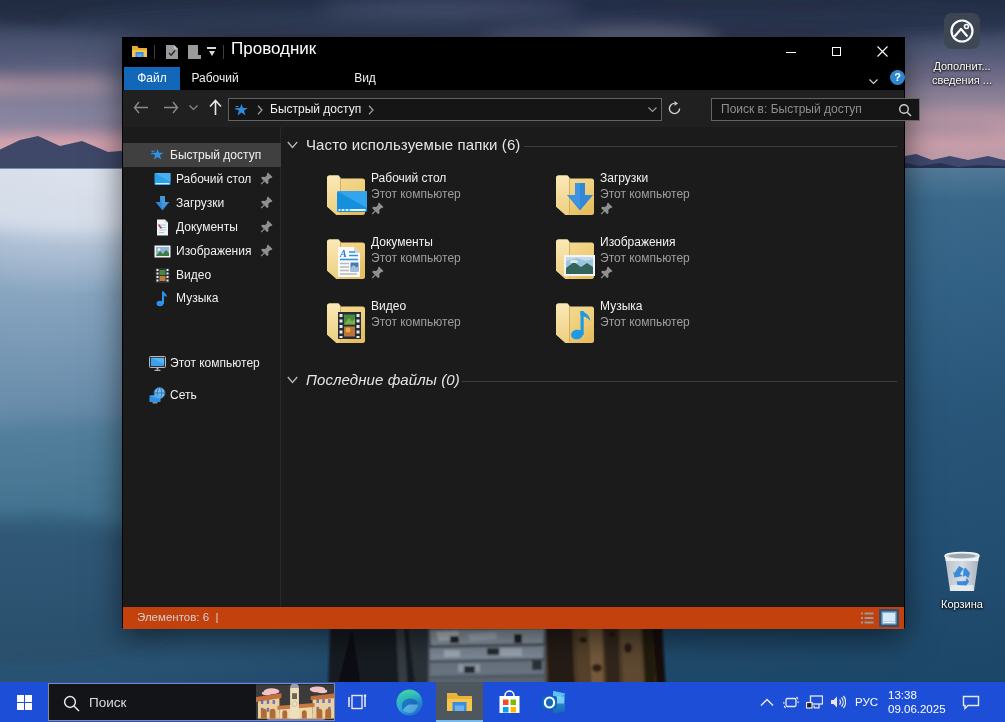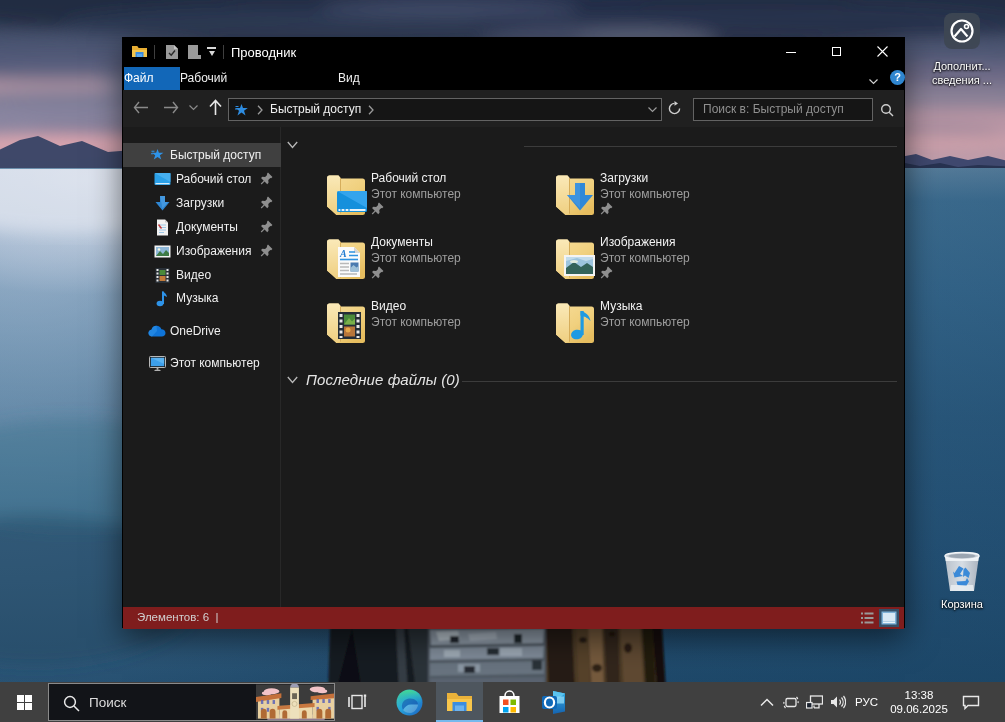--- a/index.html
+++ b/index.html
@@ -8,32 +8,32 @@
   #wall { position:absolute; left:0; top:0; }
 
   
   #win { position:absolute; left:122px; top:37px; width:783px; height:591px;
          background:#1b1b1b; border:1px solid #000; box-shadow:0 10px 30px rgba(0,0,0,.55);
          font-size:12px; color:#fff; }
   #titlebar { position:absolute; left:0; top:0; width:100%; height:28px; background:#000; }
   #tabrow  { position:absolute; left:0; top:28px; width:100%; height:24px; background:#000; }
   #addrrow { position:absolute; left:0; top:52px; width:100%; height:37px; background:#202020; }
   #bodyarea{ position:absolute; left:0; top:89px; width:100%; height:480px; background:#1b1b1b; }
-  #statusbar{ position:absolute; left:0; top:569px; width:100%; height:22px; background:#7f1d1d; }
+  #statusbar{ position:absolute; left:0; top:569px; width:100%; height:22px; background:#c2410c; }
 
   .abs { position:absolute; }
   .vsep { position:absolute; width:1px; background:#5a5a5a; }
 
   
-  #titlebar .ttl { position:absolute; left:108px; top:7px; color:#fff; font-size:13px; }
+  #titlebar .ttl { position:absolute; left:108px; top:1px; color:#fff; font-size:17px; }
   
   .wbtn { position:absolute; top:0; width:46px; height:28px; }
 
   
-  .tab { position:absolute; top:1px; height:23px; line-height:23px; color:#f0f0f0; font-size:12px; }
+  .tab { position:absolute; top:1px; height:23px; line-height:23px; color:#f0f0f0; font-size:12px; text-align:center; }
   #tabfile { left:1px; width:56px; background:#1267b8; color:#fff; }
   .inputbox { position:absolute; top:8px; height:23px; background:#151515; border:1px solid #636363; }
 
   
   #navpane { position:absolute; left:0; top:0; width:158px; height:480px; }
   .nitem { position:absolute; left:0; width:157px; height:24px; line-height:24px; color:#f0f0f0; font-size:12px; white-space:nowrap; }
   .nitem .ic { position:absolute; left:26px; top:4px; width:16px; height:16px; }
   .nitem .ic2 { position:absolute; left:31px; top:4px; width:16px; height:16px; }
   .nitem .lbl { position:absolute; left:47px; }
   .nitem .lbl2 { position:absolute; left:53px; }
@@ -43,21 +43,21 @@
   #content { position:absolute; left:158px; top:0; width:625px; height:480px; }
   .ghead { position:absolute; color:#e4e4e4; font-size:15px; letter-spacing:0.1px; }
   .gline { position:absolute; height:1px; background:#3c3c3c; }
   .tile { position:absolute; width:220px; height:52px; }
   .tile .ticon { position:absolute; left:0; top:0; width:48px; height:48px; }
   .tile .t1 { position:absolute; left:50px; top:2px; color:#f2f2f2; font-size:12px; }
   .tile .t2 { position:absolute; left:50px; top:18px; color:#9e9e9e; font-size:12px; }
   .tile .tp { position:absolute; left:50px; top:33px; width:13px; height:13px; }
 
   
-  #taskbar { position:absolute; left:0; top:682px; width:1005px; height:40px; background:#404040; }
+  #taskbar { position:absolute; left:0; top:682px; width:1005px; height:40px; background:#1d4ed8; }
 
   
   .dlabel { position:absolute; color:#fff; font-size:11px; text-align:center; text-shadow:0 1px 2px #000, 0 0 3px #000; }
 </style>
 </head>
 <body>
 
 <svg id="wall" width="1005" height="722" viewBox="0 0 1005 722">
   <defs>
     <linearGradient id="sky" x1="0" y1="0" x2="0" y2="1">
@@ -289,21 +289,21 @@
           <path d="M1,0.8 L5,5 L1,9.2" stroke="#9a9a9a" stroke-width="1.3" fill="none"></path>
         </svg>
       <svg class="abs" style="left:419px; top:8px;" width="9" height="6" viewBox="0 0 9 6">
           <path d="M0.5,0.5 L4.5,4.5 L8.5,0.5" stroke="#9a9a9a" stroke-width="1.2" fill="none"></path>
         </svg>
     </div>
     <svg class="abs" style="left:544px; top:11px;" width="15" height="15" viewBox="0 0 15 15">
       <path d="M12.6,7.5 A5.1,5.1 0 1 1 7.5,2.4" stroke="#cfcfcf" stroke-width="1.4" fill="none"></path>
       <path d="M7.5,0 L11,2.4 L7.5,4.8 Z" fill="#cfcfcf"></path>
     </svg>
-    <div class="inputbox" style="left:570px; width:180px;">
+    <div class="inputbox" style="left:588px; width:209px;">
       <div class="abs" style="left:9px; top:3px; color:#8f8f8f;">Поиск в: Быстрый доступ</div>
       <svg class="abs" style="left:186px; top:4px;" width="14" height="14" viewBox="0 0 14 14">
         <circle cx="6" cy="6" r="4.3" stroke="#cfcfcf" stroke-width="1.4" fill="none"></circle>
         <path d="M9.2,9.2 L13,13" stroke="#cfcfcf" stroke-width="1.4"></path>
       </svg>
     </div>
   </div>
   <div id="bodyarea">
     <div class="abs" style="left:157px; top:0; width:1px; height:480px; background:#282828;"></div>
     <div id="navpane">
@@ -378,42 +378,47 @@
         <span class="lbl2">Видео</span>
       </div>
       <div class="nitem" style="top:159px;">
         <svg class="ic2" viewBox="0 0 17 17" style="width:17px;height:17px;">
           <ellipse cx="6" cy="13.5" rx="3.4" ry="2.8" fill="#2e93e8"></ellipse>
           <rect x="8" y="1.5" width="2" height="12.5" fill="#2e93e8"></rect>
           <path d="M8,1.5 C11,2.5 12.5,4 13,7 L10,5.5 L8,5 Z" fill="#2e93e8"></path>
         </svg>
         <span class="lbl2">Музыка</span>
       </div>
-      <div class="nitem" style="top:192px;">
-        <svg class="ic" style="width:18px; height:12px; top:6px; left:25px;" viewBox="0 0 18 12">
-          <path d="M4.5,11.5 C2,11.5 0.5,10 0.5,8 C0.5,6.2 1.8,4.9 3.5,4.7 C4,2.3 6,0.8 8.5,0.8 C10.8,0.8 12.7,2.2 13.4,4.3 C15.8,4.4 17.5,5.9 17.5,8 C17.5,10 16,11.5 13.8,11.5 Z" fill="#0f74d8"></path>
-          <path d="M4.5,11.5 C2,11.5 0.5,10 0.5,8 C0.5,6.2 1.8,4.9 3.5,4.7 C4,2.3 6,0.8 8.5,0.8 L9,6 L4,11.5 Z" fill="#2489e4" opacity="0.85"></path>
-        </svg>
-        <span class="lbl">OneDrive</span>
-      </div>
       <div class="nitem" style="top:224px;">
         <svg class="ic" style="width:17px; height:17px;" viewBox="0 0 17 17">
           <rect x="0.5" y="1.5" width="16" height="11" rx="0.8" fill="#1c1c1c" stroke="#b8b8b8" stroke-width="1"></rect>
           <rect x="1.8" y="2.8" width="13.4" height="8.4" fill="#3da0ec"></rect>
           <path d="M1.8,2.8 L15.2,2.8 L15.2,9 Z" fill="#66baf4" opacity="0.7"></path>
           <path d="M6,14.8 L11,14.8 L11.8,16 L5.2,16 Z" fill="#b0b0b0"></path>
           <rect x="7.6" y="12.5" width="1.8" height="2.3" fill="#b0b0b0"></rect>
         </svg>
         <span class="lbl">Этот компьютер</span>
       </div>
+      <div class="nitem" style="top:256px;">
+        <svg class="ic" style="width:17px; height:17px;" viewBox="0 0 17 17">
+          <circle cx="10.5" cy="6" r="5.5" fill="#7db8e8"></circle>
+          <path d="M5,6 L16,6 M10.5,0.5 C7.5,2 7.5,10 10.5,11.5 M10.5,0.5 C13.5,2 13.5,10 10.5,11.5" stroke="#2a72b0" stroke-width="0.9" fill="none"></path>
+          <circle cx="10.5" cy="6" r="5.5" fill="none" stroke="#2a72b0" stroke-width="0.9"></circle>
+          <rect x="0.5" y="8.5" width="11" height="6.5" rx="0.6" fill="#2e93e8"></rect>
+          <path d="M0.5,8.5 L11.5,8.5 L11.5,12 Z" fill="#55aef0"></path>
+          <rect x="3.5" y="15" width="5" height="1.5" fill="#8f8f8f"></rect>
+        </svg>
+        <span class="lbl">Сеть</span>
+      </div>
     </div>
     <div id="content">
       <svg class="abs" style="left:6px; top:14px;" width="11" height="8" viewBox="0 0 11 8">
           <path d="M0.8,1 L5.5,6.5 L10.2,1" stroke="#b8b8b8" stroke-width="1.3" fill="none"></path>
         </svg>
+      <div class="ghead" style="left:25px; top:9px;">Часто используемые папки (6)</div>
       <div class="gline" style="left:243px; top:19px; width:373px;"></div>
 
       <svg width="0" height="0" style="position:absolute;">
         <defs>
           <linearGradient id="fg" x1="0" y1="0" x2="0.7" y2="1">
             <stop offset="0" stop-color="#f7dd9a"></stop>
               <stop offset="0.6" stop-color="#f0d07e"></stop>
               <stop offset="1" stop-color="#e6bd5f"></stop>
           </linearGradient>
           <linearGradient id="fgl" x1="0" y1="0" x2="0" y2="1">
@@ -700,17 +705,17 @@
   <svg class="abs" style="left:806px; top:13px;" width="17" height="14" viewBox="0 0 17 14">
     <rect x="4.5" y="1" width="12" height="8" fill="none" stroke="#e8e8e8" stroke-width="1.3"></rect>
     <path d="M8,12.8 L13,12.8 L13,9 M8,12.8 L8,10.5" stroke="#e8e8e8" stroke-width="1.3" fill="none"></path>
     <rect x="0.5" y="7.5" width="5.5" height="5.5" fill="#1a222e" stroke="#e8e8e8" stroke-width="1.2"></rect>
   </svg>
   <svg class="abs" style="left:830px; top:13px;" width="16" height="14" viewBox="0 0 16 14">
     <path d="M1,5 L3.5,5 L7,1.5 L7,12.5 L3.5,9 L1,9 Z" fill="#e8e8e8"></path>
     <path d="M9.5,4.5 a4,4 0 0 1 0,5 M11.5,2.5 a7,7 0 0 1 0,9 M13.5,1 a9.5,9.5 0 0 1 0,12" stroke="#e8e8e8" stroke-width="1.2" fill="none"></path>
   </svg>
   <div class="abs" style="left:855px; top:14px; color:#fff; font-size:11.5px;">РУС</div>
-  <div class="abs" style="left:888px; top:7px; width:62px; color:#fff; font-size:11.5px; text-align:center; line-height:13.5px;">13:38<br>09.06.2025</div>
+  <div class="abs" style="left:888px; top:7px; width:62px; color:#fff; font-size:11.5px; text-align:left; line-height:13.5px;">13:38<br>09.06.2025</div>
   <svg class="abs" style="left:962px; top:13px;" width="18" height="15" viewBox="0 0 18 15">
     <path d="M1.5,1.5 L16.5,1.5 L16.5,10.5 L6,10.5 L3,13.5 L3,10.5 L1.5,10.5 Z" fill="none" stroke="#e8e8e8" stroke-width="1.4"></path>
   </svg>
 </div>
 
 </body></html>

